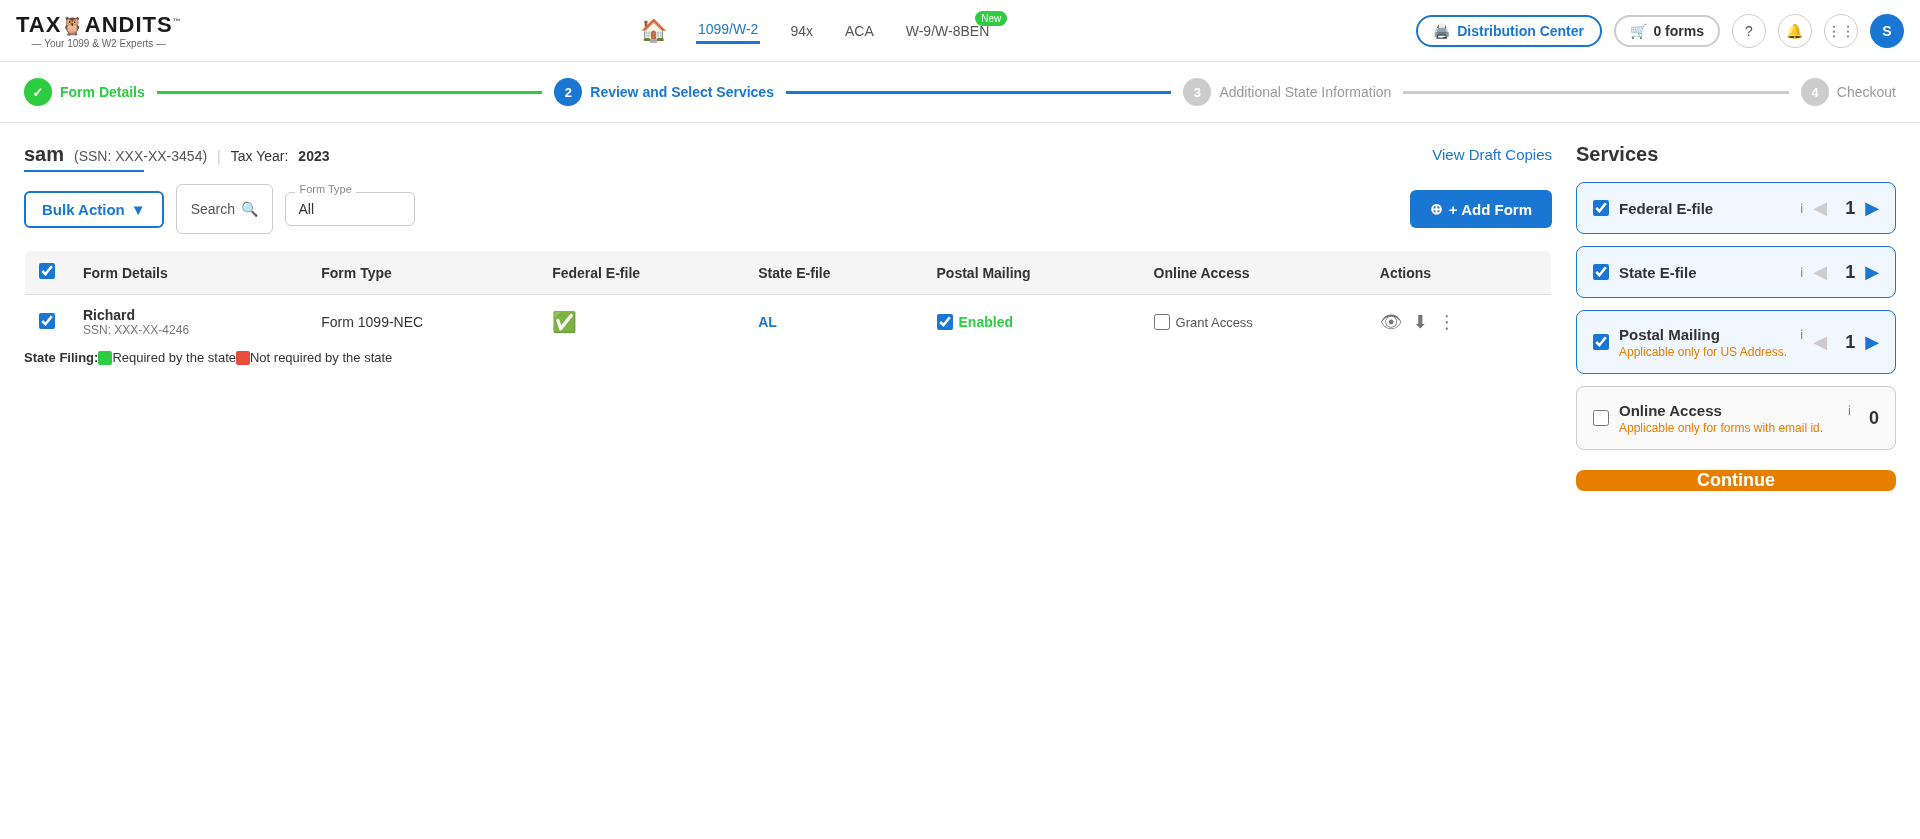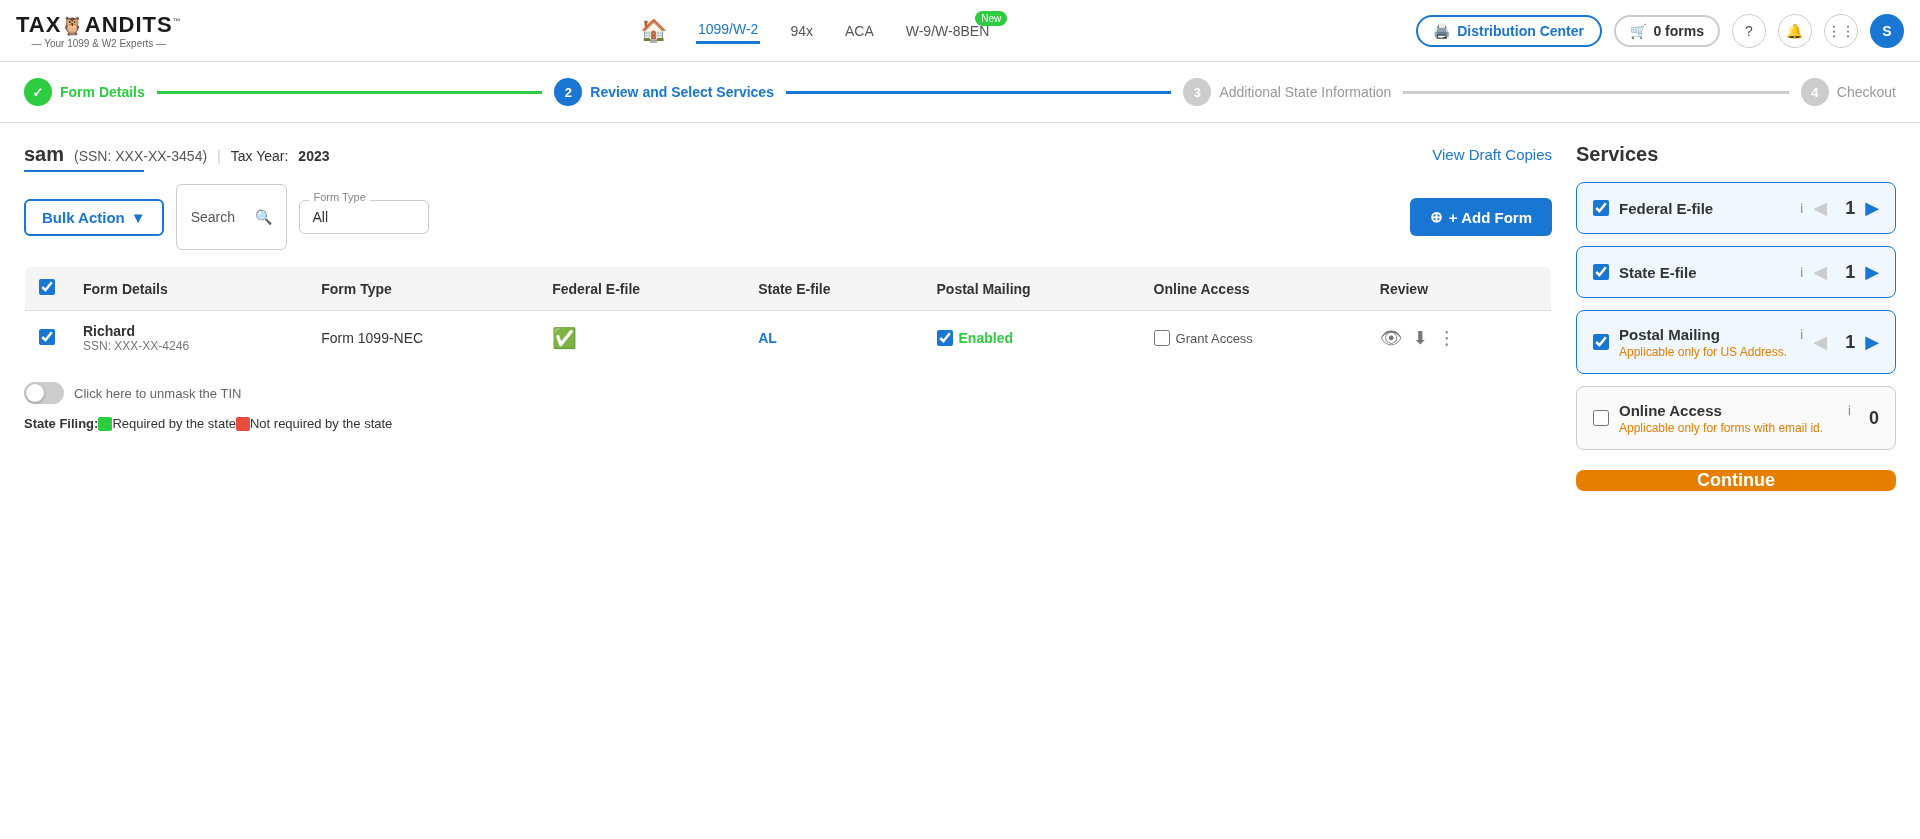--- a/index.html
+++ b/index.html
@@ -76,22 +76,22 @@
     .review-text { font-size: 14px; margin: 12px 0 16px; }
 
     
     .toolbar { display: flex; align-items: center; gap: 12px; margin-bottom: 16px; }
     .bulk-action-btn {
       display: flex; align-items: center; gap: 6px; border: 2px solid #1976d2;
       border-radius: 6px; padding: 8px 16px; color: #1976d2; cursor: pointer;
       font-size: 15px; font-weight: 600; background: #fff;
     }
     .search-btn {
-      display: flex; align-items: center; gap: 20px; border: 1.5px solid #ccc;
-      border-radius: 6px; padding: 24px 14px; color: #555; cursor: pointer;
+      display: flex; align-items: center; gap: 6px; border: 1.5px solid #ccc;
+      border-radius: 6px; padding: 16px 14px; color: #555; cursor: pointer;
       font-size: 14px; background: #fff;
     }
     .form-type-select { position: relative; }
     .form-type-select label {
       position: absolute; top: -9px; left: 10px; background: #fff;
       padding: 0 4px; font-size: 11px; color: #888; z-index: 1;
     }
     .form-type-select select {
       border: 1.5px solid #ccc; border-radius: 6px; padding: 8px 36px 8px 12px;
       font-size: 14px; color: #333; background: #fff; cursor: pointer; appearance: none;
@@ -285,21 +285,21 @@
         <tr>
           <th style="width:32px;">
             <input type="checkbox" class="cb-blue" checked="" style="">
           </th>
           <th>Form Details</th>
           <th>Form Type</th>
           <th>Federal E-file</th>
           <th>State E-file</th>
           <th>Postal Mailing</th>
           <th>Online Access</th>
-          <th>Review</th>
+          <th>Actions</th>
         </tr>
       </thead>
       <tbody>
         <tr>
           <td>
             <input type="checkbox" class="cb-blue" checked="" style="">
           </td>
           <td>
             <div class="form-name">Richard</div>
             <div class="form-ssn">SSN: XXX-XX-4246</div>
@@ -327,26 +327,20 @@
             <div class="actions-cell">
               <span class="action-icon">👁</span>
               <span class="action-icon">⬇</span>
               <span class="action-icon">⋮</span>
             </div>
           </td>
         </tr>
       </tbody>
     </table>
 
-    <div class="tin-row">
-      <div class="toggle-switch">
-        <div class="knob"></div>
-      </div>
-      <span class="tin-text">Click here to unmask the TIN</span>
-    </div>
 
     <div class="state-filing">
       <strong>State Filing:</strong>
       <span class="legend-dot legend-green"></span>
       <span>Required by the state</span>
       <span class="legend-dot legend-red"></span>
       <span>Not required by the state</span>
     </div>
 
   </div>

